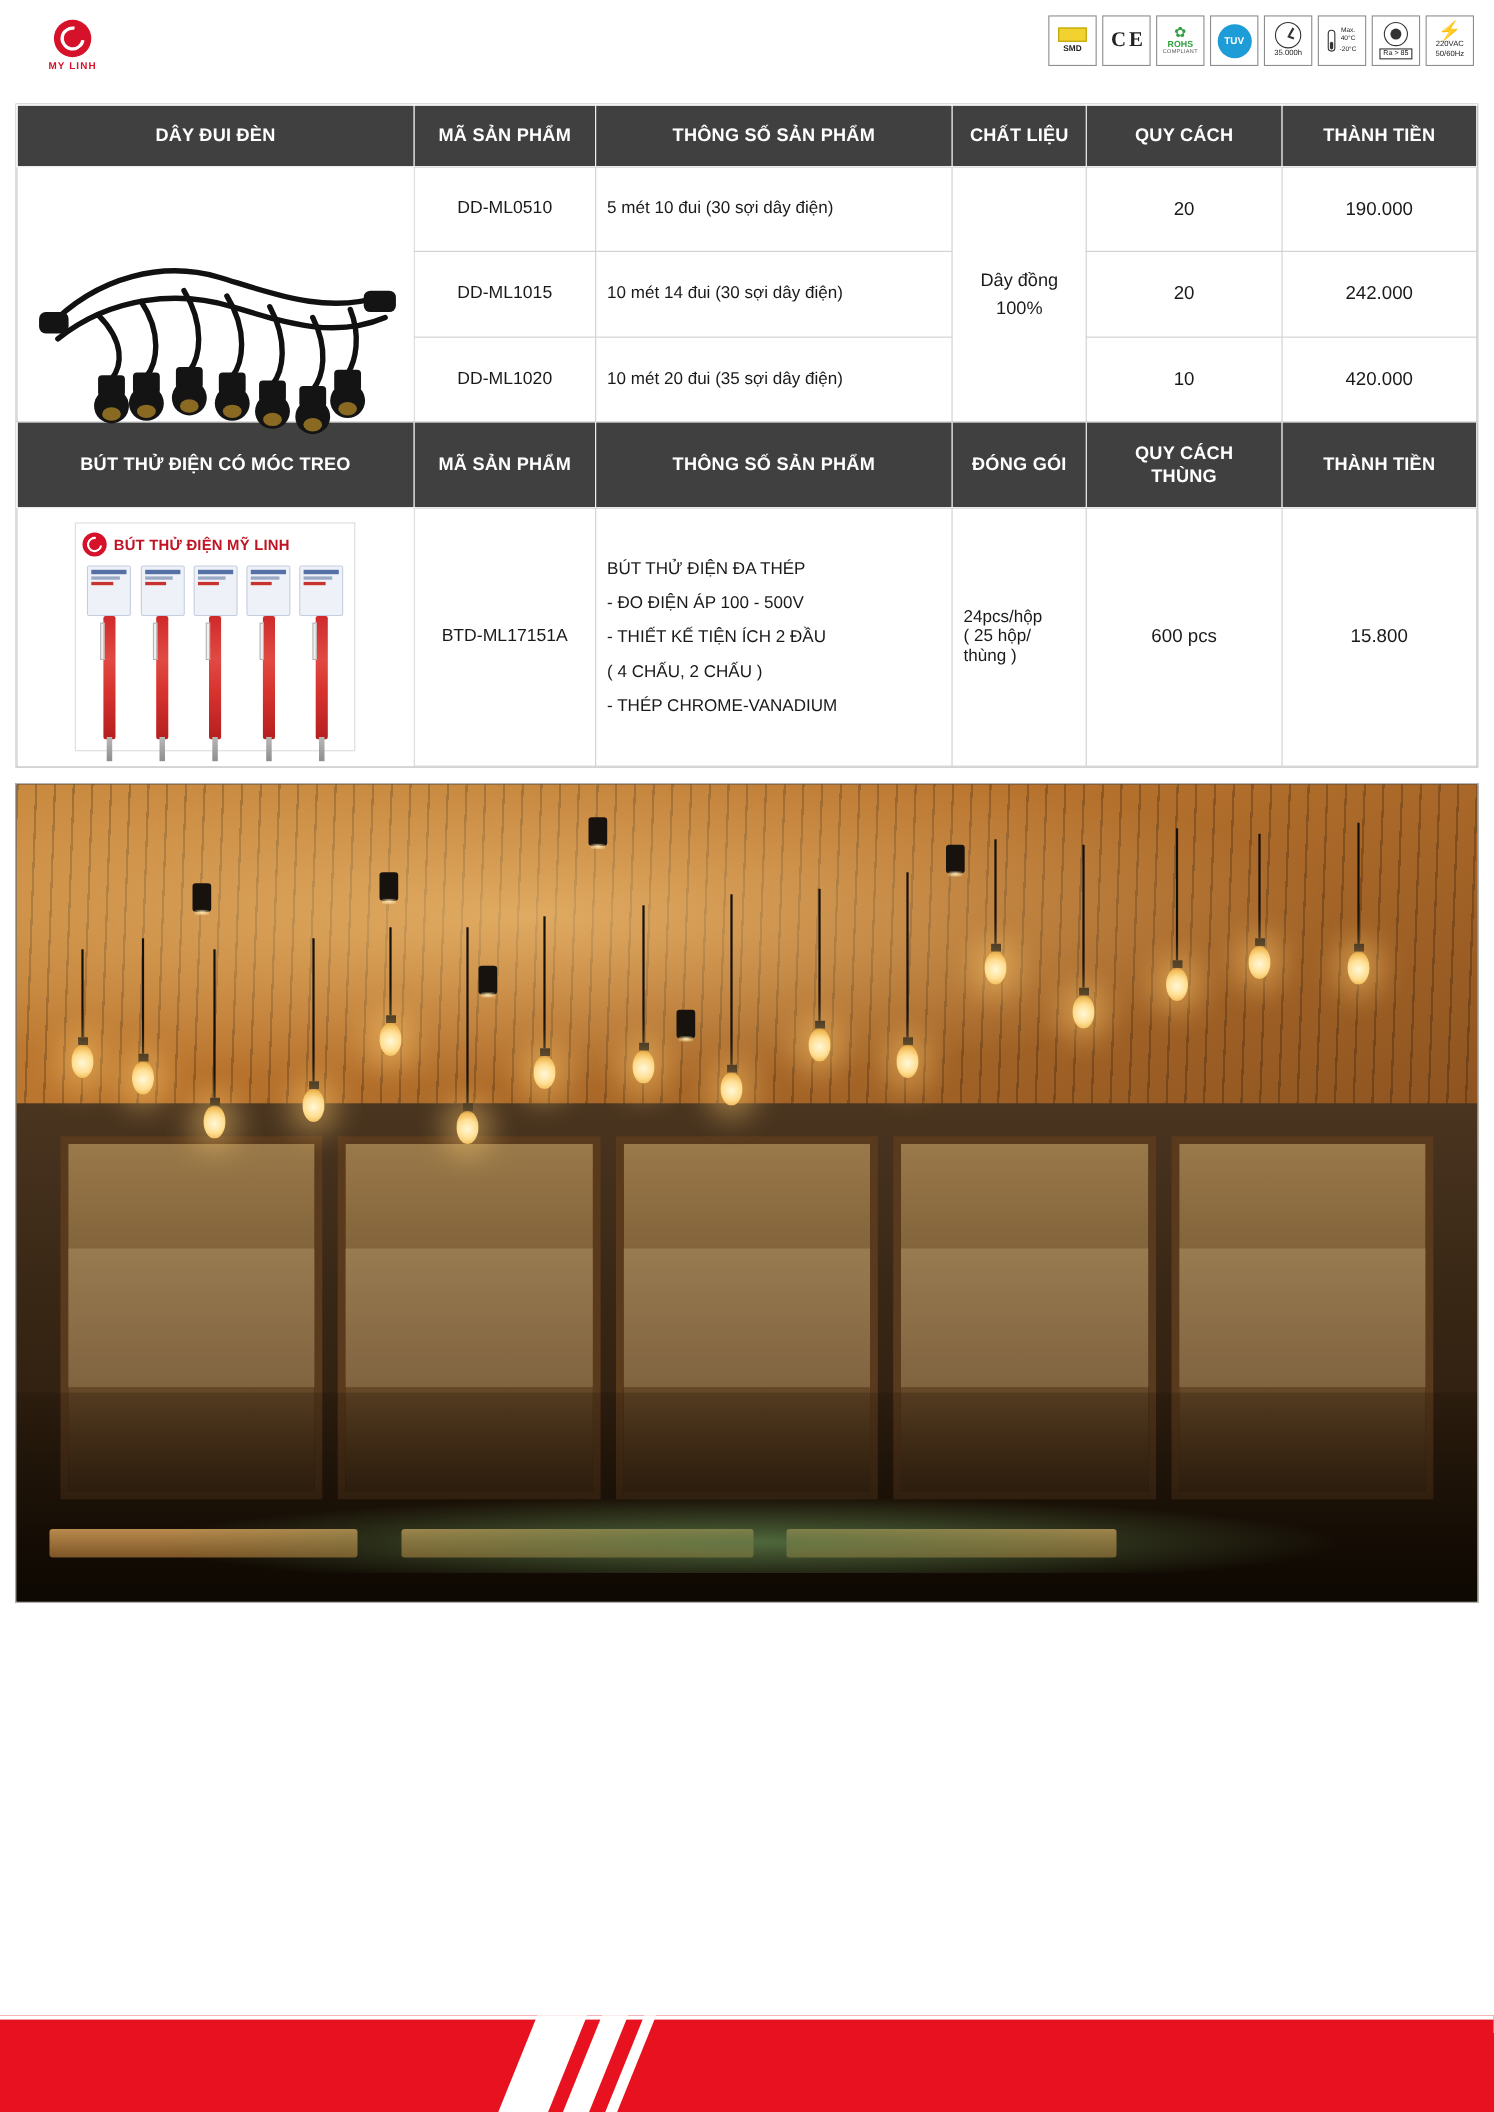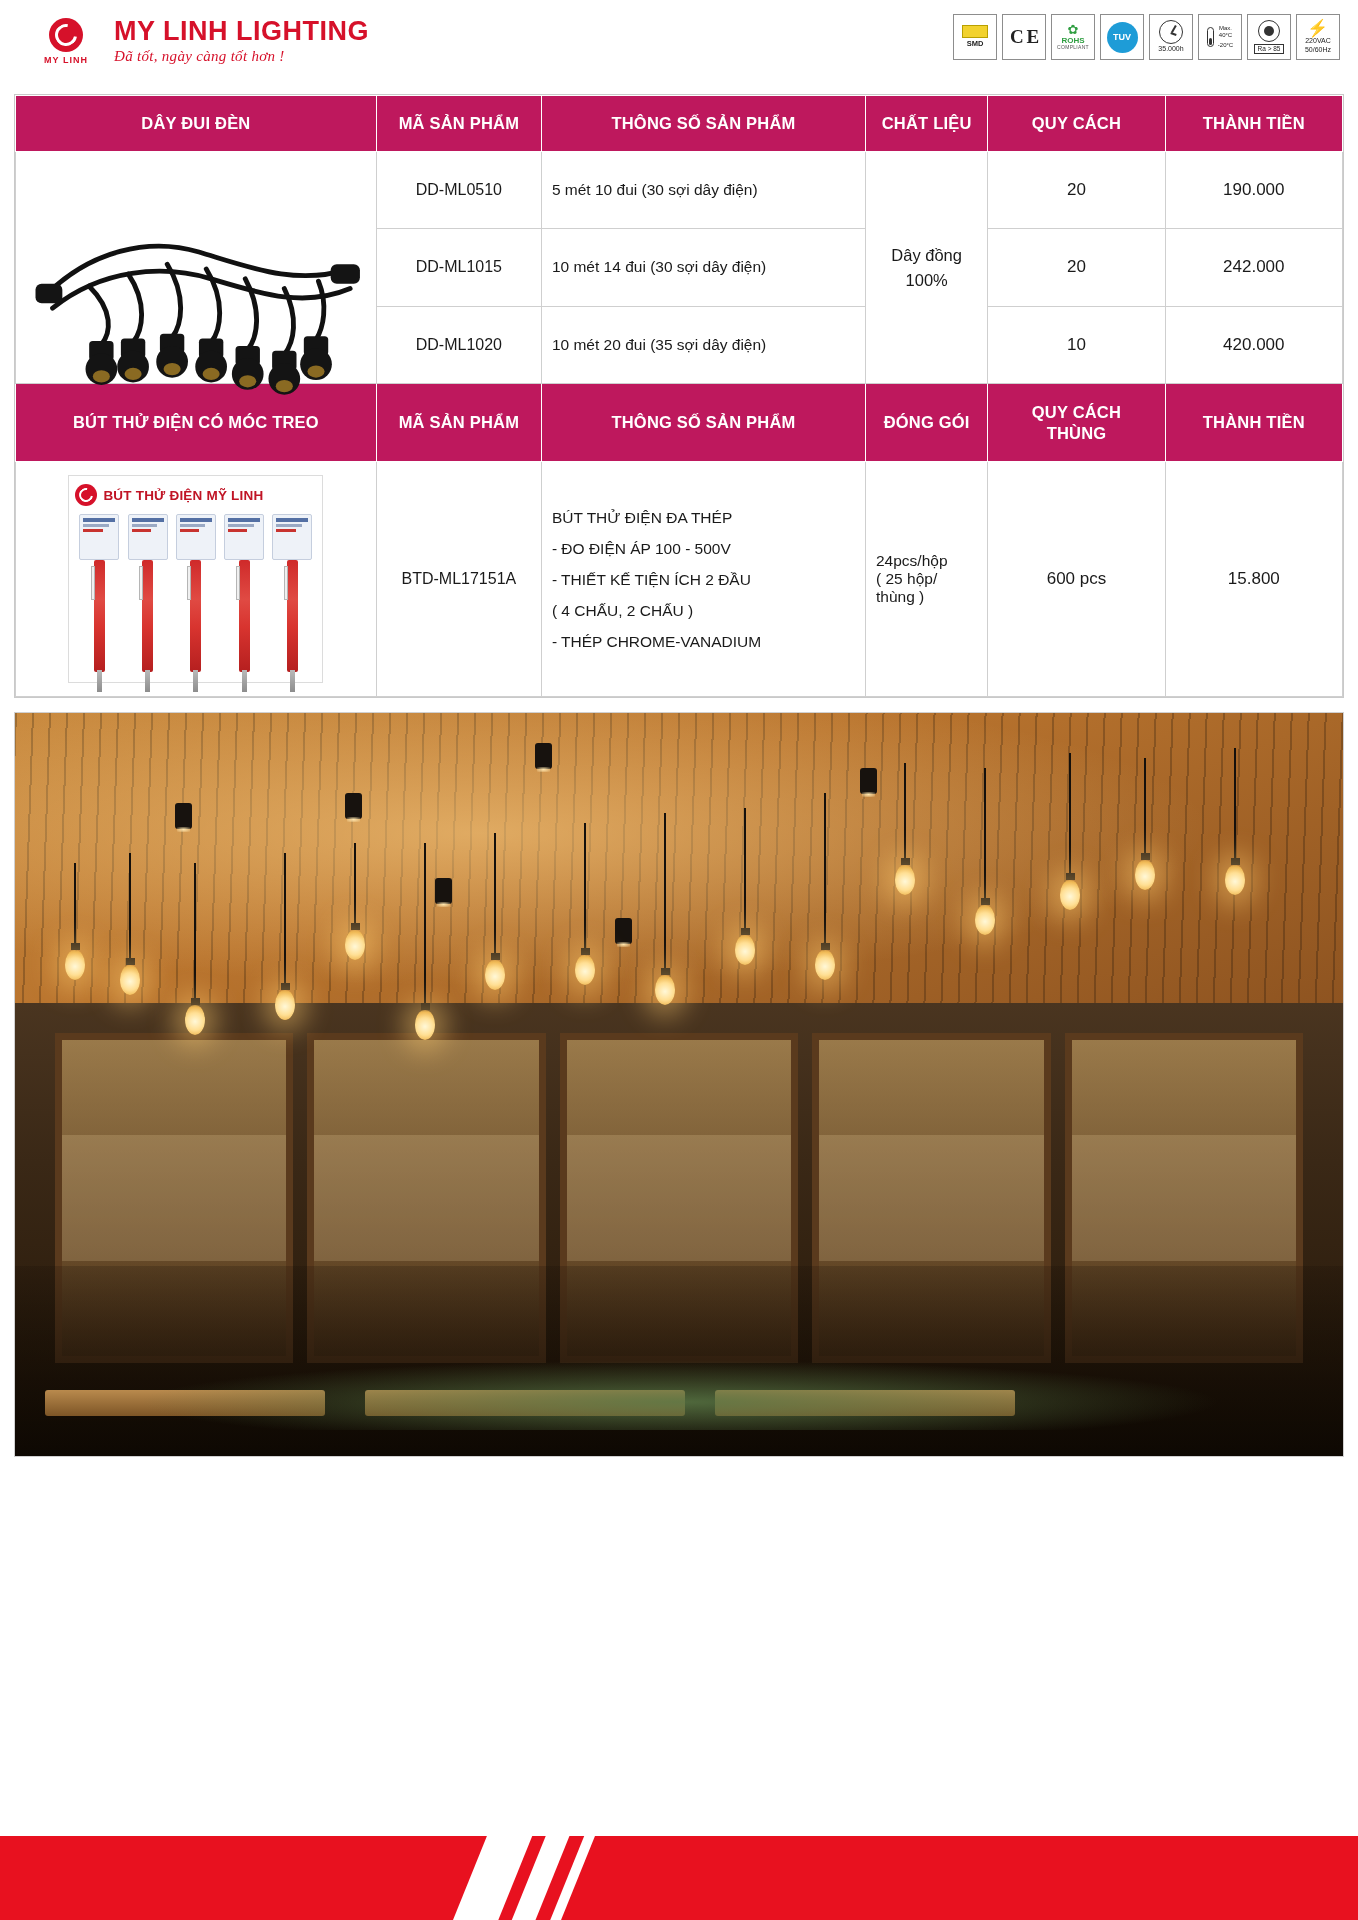--- a/index.html
+++ b/index.html
@@ -148,21 +148,21 @@
 
   
   .table-wrap {
     margin: 4px 14px 0 14px;
     border: 1px solid #c9c9c9;
   }
   table { border-collapse: collapse; width: 100%; table-layout: fixed; }
   td, th { border: 1px solid #cfcfcf; }
 
   .hdr td {
-    background: #be185d;
+    background: #404040;
     color: #ffffff;
     font-weight: bold;
     font-size: 16.5px;
     text-align: center;
     padding: 18px 4px;
     border-color: #ffffff;
     letter-spacing: .2px;
   }
   .hdr td.two-line { line-height: 1.25; }
 
@@ -319,24 +319,20 @@
   .topline { height: 4px; background: #ffffff; }
 </style>
 </head>
 <body>
 
 <div class="header">
   <div class="brand-block">
     <div class="logo-mark">
       <div class="logo-circle"></div>
       <div class="logo-text">MY LINH</div>
-    </div>
-    <div class="brand-words">
-      <div class="brand-name">MY LINH LIGHTING</div>
-      <div class="brand-slogan">Đã tốt, ngày càng tốt hơn !</div>
     </div>
   </div>
 
   <div class="cert-row">
     <div class="cert-box">
       <div class="smd-chip"></div>
       <div class="smd-label">SMD</div>
     </div>
     <div class="cert-box">
       <div class="ce-mark">C E</div>

